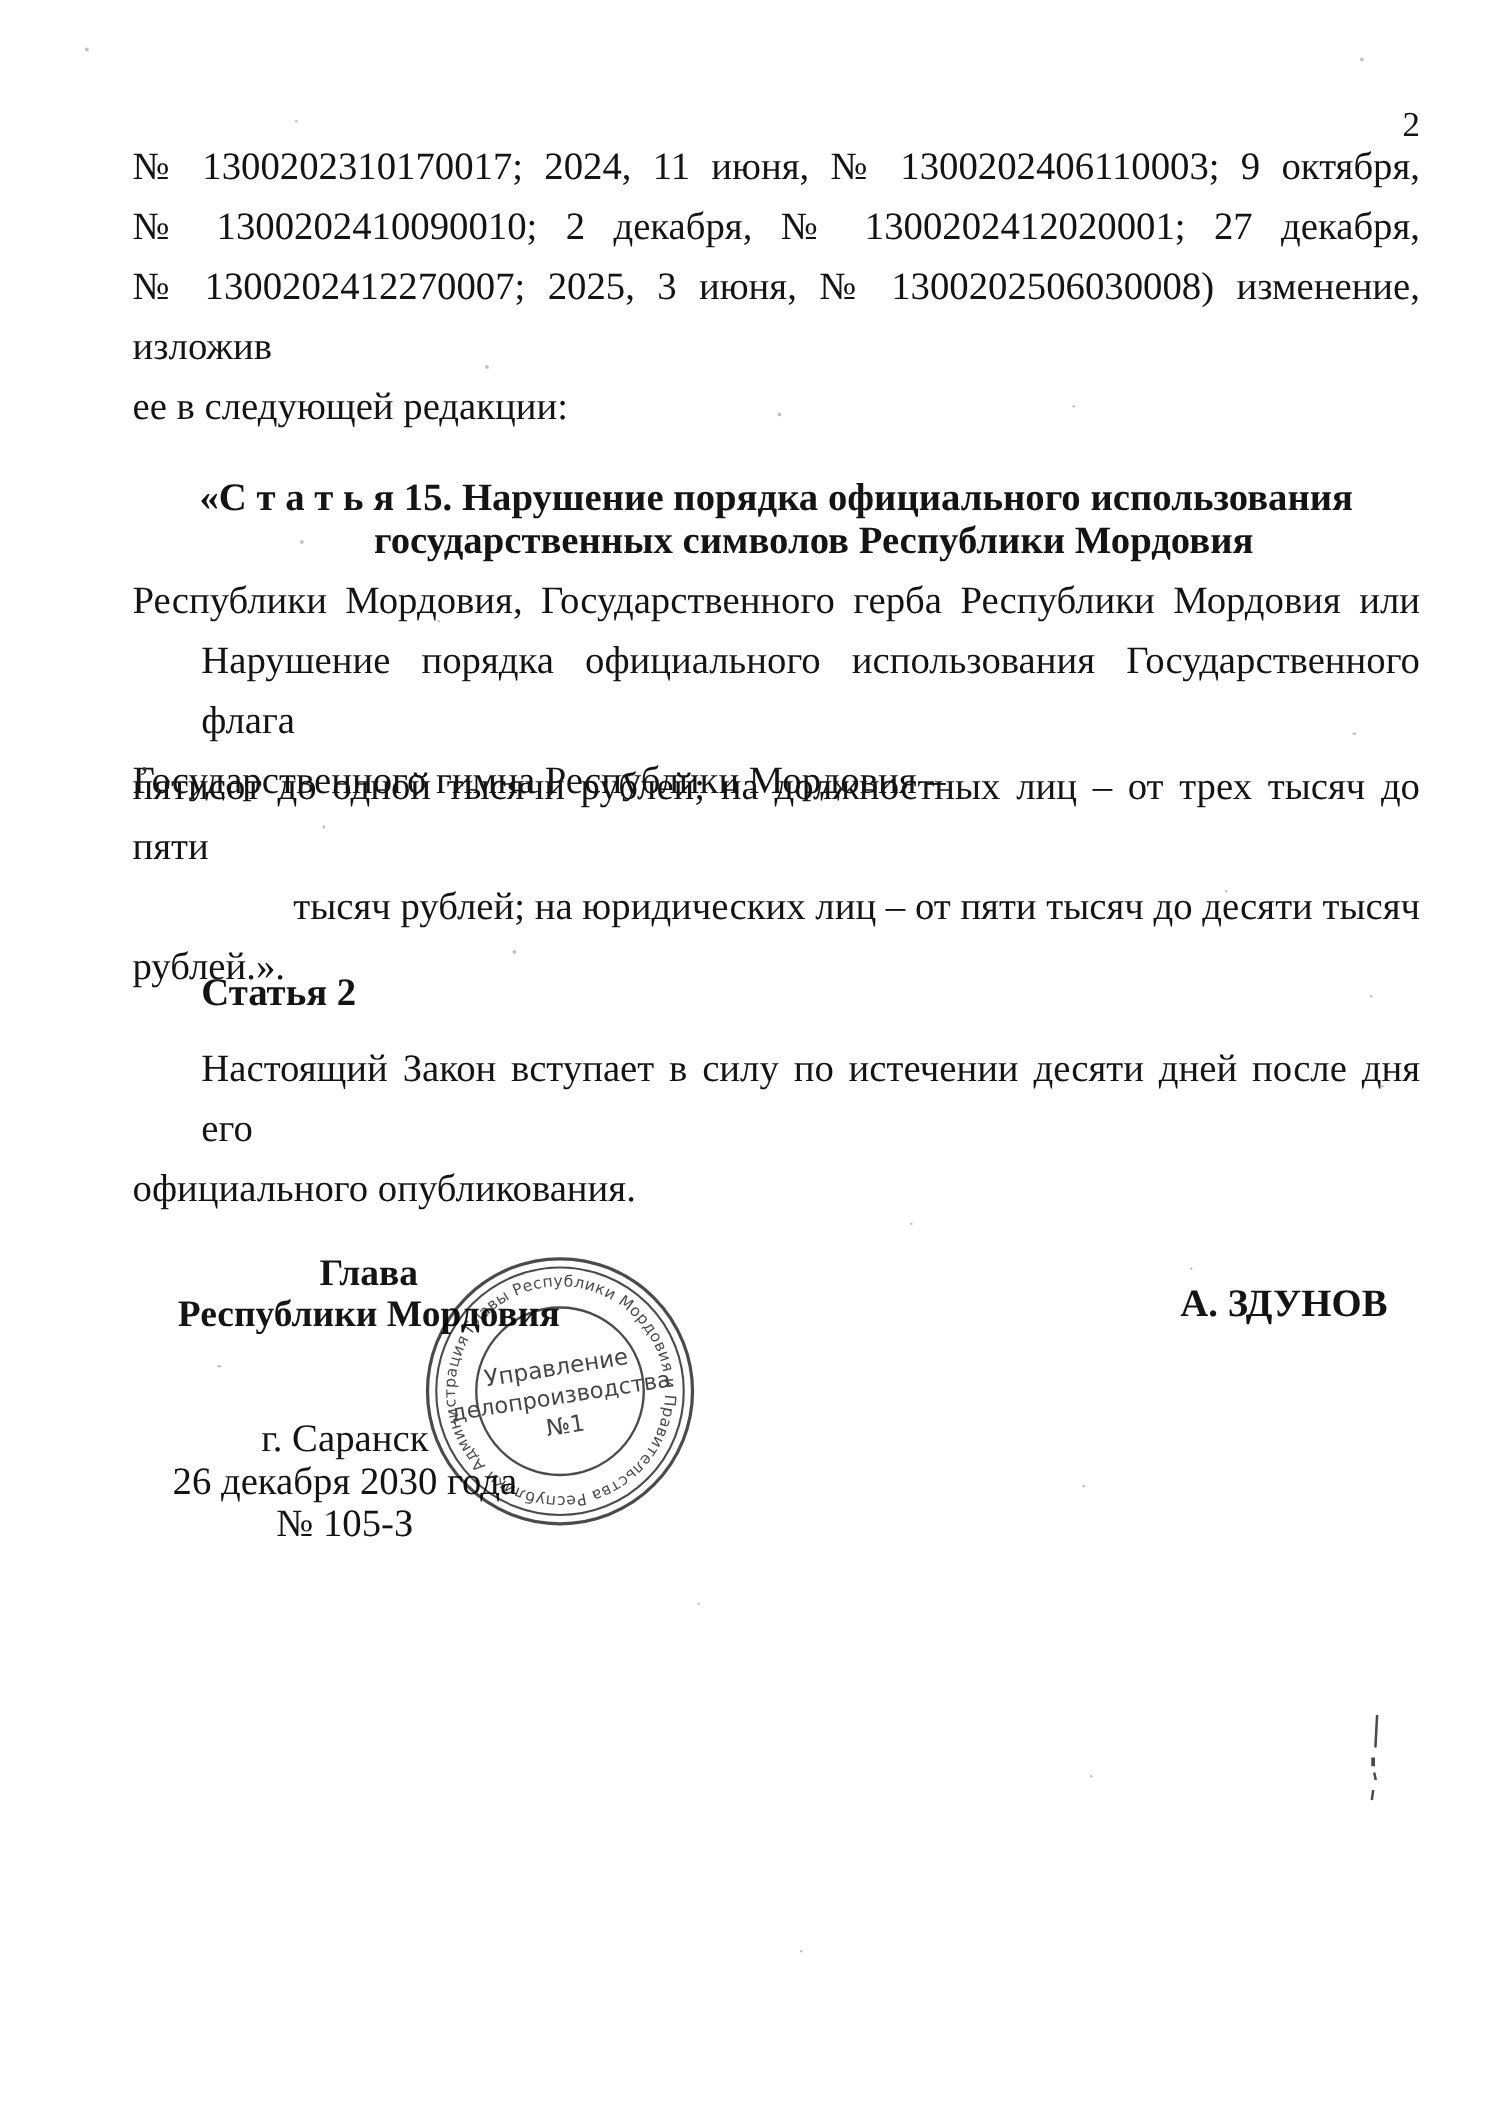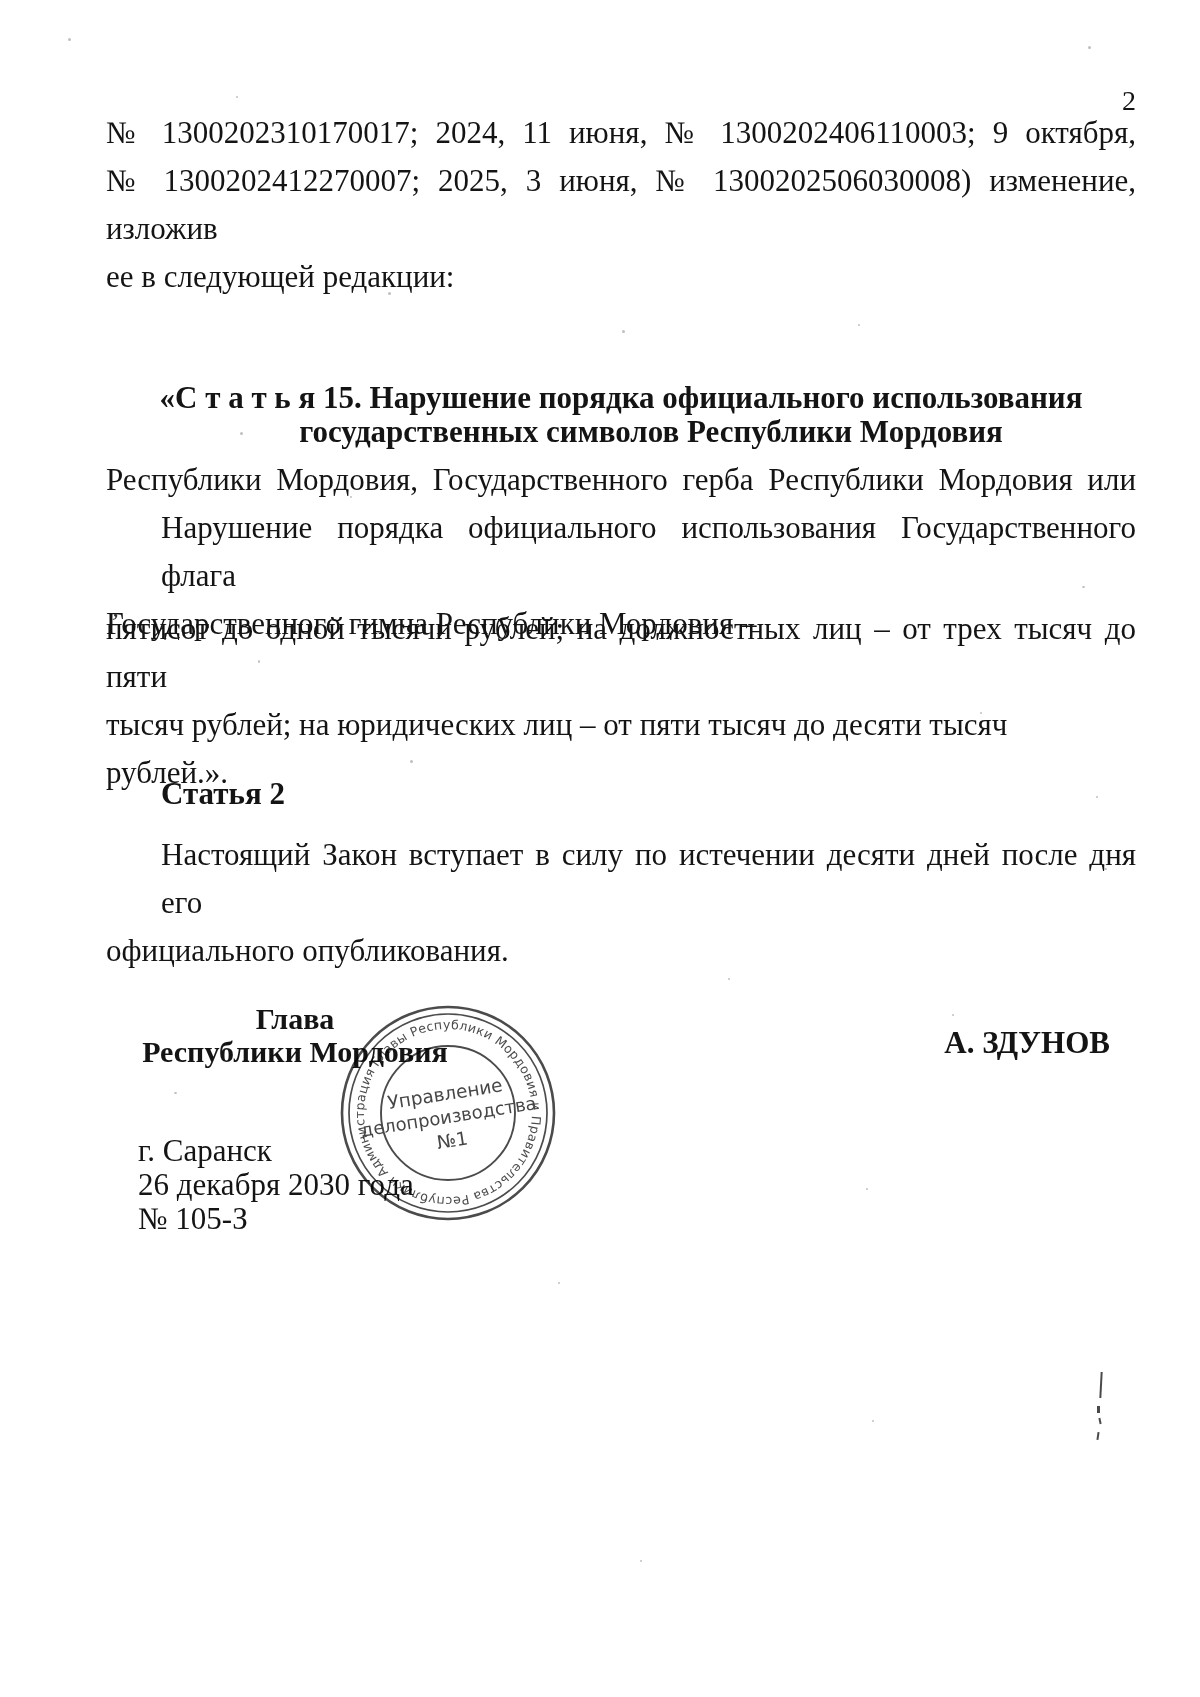--- a/index.html
+++ b/index.html
@@ -7,21 +7,21 @@
     position:relative;
     width:1200px;height:1697px;
     background:#ffffff;
     overflow:hidden;
     font-family:"Liberation Serif","DejaVu Serif",serif;
     color:#141414;
   }
   .abs{position:absolute;}
   .bodytext{font-size:31px;line-height:48px;}
   .jline{text-align:justify;text-align-last:justify;white-space:normal;}
-  .lline{text-align:left;text-align-last:left;}
+  .lline{text-align:right;text-align-last:left;}
   .indent{padding-left:55px;}
   .pagenum{font-size:28px;line-height:30px;}
   .heading{font-weight:bold;font-size:31px;line-height:34px;text-align:center;}
   .heading .h2{margin-left:60px;}
   .bold{font-weight:bold;}
   .sig-left{font-weight:bold;font-size:30px;line-height:33px;text-align:center;}
   .sig-name{font-weight:bold;font-size:31px;line-height:34px;text-align:right;}
   .issuance{font-size:31px;line-height:34px;}
   .stamp{mix-blend-mode:multiply;opacity:.92;}
   .speck{position:absolute;background:#8a8a8a;border-radius:50%;opacity:.55;}
@@ -30,20 +30,21 @@
 </style>
 </head>
 <body>
 
 <div class="page">
 
   <div class="abs pagenum" style="top:86px;right:64px;">2</div>
 
   <div class="abs bodytext" style="left:106px;top:109px;width:1030px;">
     <div class="jline">№ 1300202310170017; 2024, 11 июня, № 1300202406110003; 9 октября,</div>
+    <div class="jline">№ 1300202410090010; 2 декабря, № 1300202412020001; 27 декабря,</div>
     <div class="jline">№ 1300202412270007; 2025, 3 июня, № 1300202506030008)  изменение, изложив</div>
     <div class="lline">ее в следующей редакции:</div>
   </div>
 
   <div class="abs heading" style="left:106px;top:381px;width:1030px;">
     <div class="h1">«С т а т ь я 15. Нарушение порядка официального использования</div>
     <div class="h2">государственных символов Республики Мордовия</div>
   </div>
 
   <div class="abs bodytext" style="left:106px;top:456px;width:1030px;">
@@ -66,21 +67,21 @@
     <div class="lline">официального опубликования.</div>
   </div>
 
   <div class="abs sig-left" style="left:100px;top:1002px;width:390px;">
     <div>Глава</div>
     <div>Республики Мордовия</div>
   </div>
 
   <div class="abs sig-name" style="right:90px;top:1026px;">А. ЗДУНОВ</div>
 
-  <div class="abs issuance" style="left:138px;top:1134px;">
+  <div class="abs issuance" style="left:138px;top:1134px;text-align:center;">
     <div>г. Саранск</div>
     <div>26  декабря 2030 года</div>
     <div>№  105-З</div>
   </div>
 
   <div class="abs stamp" style="left:338px;top:1003px;width:220px;height:220px;">
     <svg width="220" height="220" viewBox="0 0 220 220">
       <defs>
         <path id="ringpath" d="M 50.6 169.4 A 84 84 0 0 1 169.4 50.6 A 84 84 0 0 1 50.6 169.4" fill="none"></path>
       </defs>

